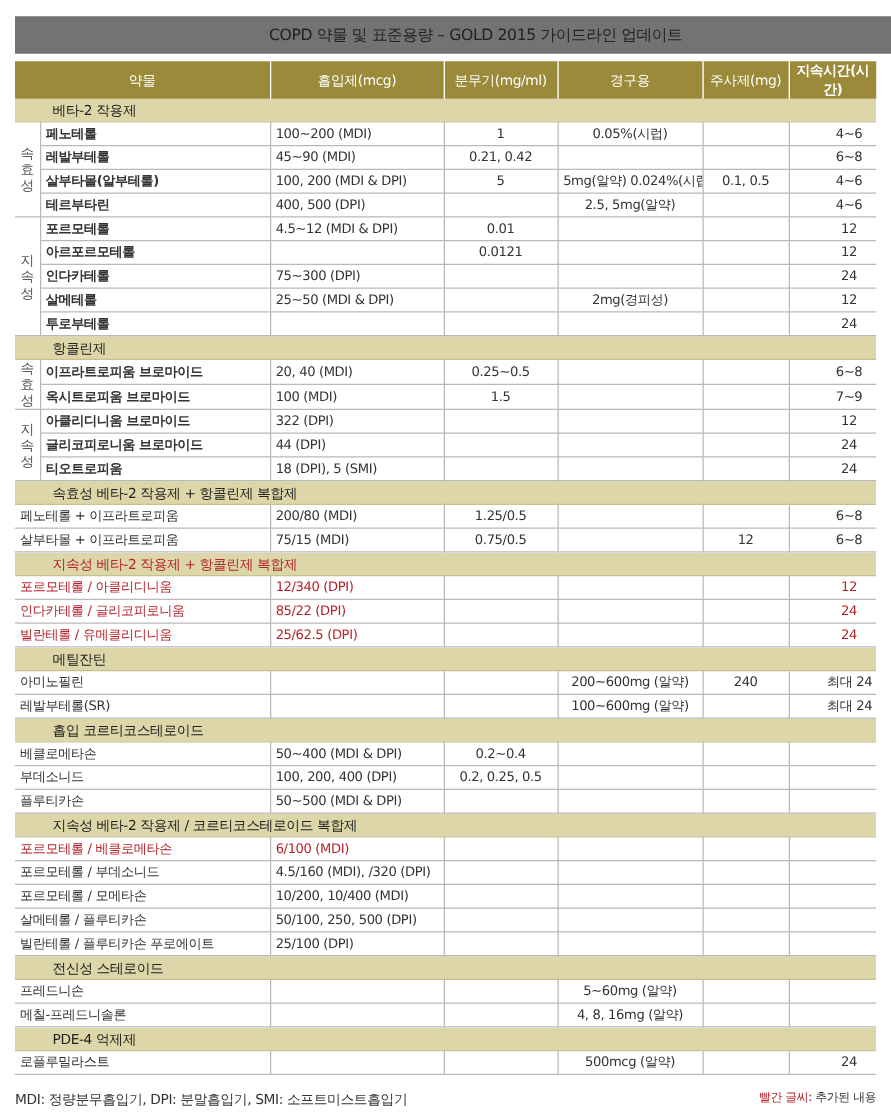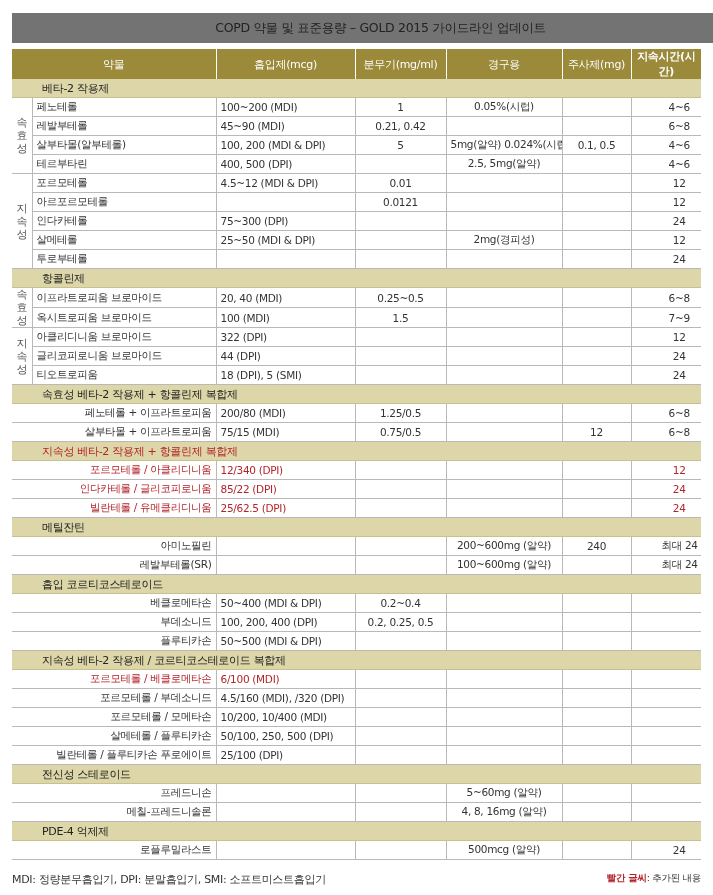--- a/index.html
+++ b/index.html
@@ -6,27 +6,27 @@
   body { width:713px; height:895px; position:relative; font-family:"DejaVu Sans","Liberation Sans",sans-serif; color:#333; overflow:hidden; }
   .title-bar { position:absolute; left:12px; top:13px; width:689px; height:30px; background:#737373; display:flex; align-items:center; justify-content:center; font-size:12.5px; color:#222; letter-spacing:-0.3px;padding-left:24px; }
   table.drug-table { position:absolute; left:12px; top:49px; width:689px; border-collapse:collapse; table-layout:fixed; font-size:10.5px; letter-spacing:-0.3px; }
   table.drug-table th { background:#9b8a3a; color:#fff; font-weight:normal; height:19px; padding:0; border-right:1px solid #fff; text-align:center; font-size:11px; }
   table.drug-table th:last-child { border-right:none;font-weight:bold; }
   table.drug-table td { height:18px; padding:0 4px; border-bottom:1px solid #b9b9b9; border-right:1px solid #b9b9b9; white-space:nowrap; overflow:hidden; }
   table.drug-table td:last-child { border-right:none;padding-left:30px; }
   tr.cat td { background:#ddd6a8; color:#222; font-size:11px; border-bottom:1px solid #c9c08f; border-right:none; padding-left:6px; }
   tr.cat.red td { color:#b3242a; }
   td.sub { text-align:center; font-size:11px; line-height:13px; color:#555; padding:0; white-space:normal; }
-  td.name { padding-left:8px; }
-  td.name-ind { padding-left:20px;text-align:right; }
+  td.name { padding-left:8px;font-weight:bold; }
+  td.name-ind { padding-left:20px; }
   td.c { text-align:center; }
   .red { color:#b3242a; }
   .footnote { position:absolute; left:12px; top:872px; font-size:11px; color:#333; letter-spacing:-0.3px; }
   .legend { position:absolute; right:12px; top:872px; font-size:9.5px; color:#333; letter-spacing:-0.3px; }
-  .legend .key { color:#b3242a; font-weight:bold;margin-top:13px; }
+  .legend .key { color:#b3242a; font-weight:normal;margin-top:13px; }
 </style>
 </head>
 <body>
 
 <div class="title-bar">COPD 약물 및 표준용량 – GOLD 2015 가이드라인 업데이트</div>
 
 <table class="drug-table">
   <colgroup>
     <col style="width:20px">
       <col style="width:184px">

